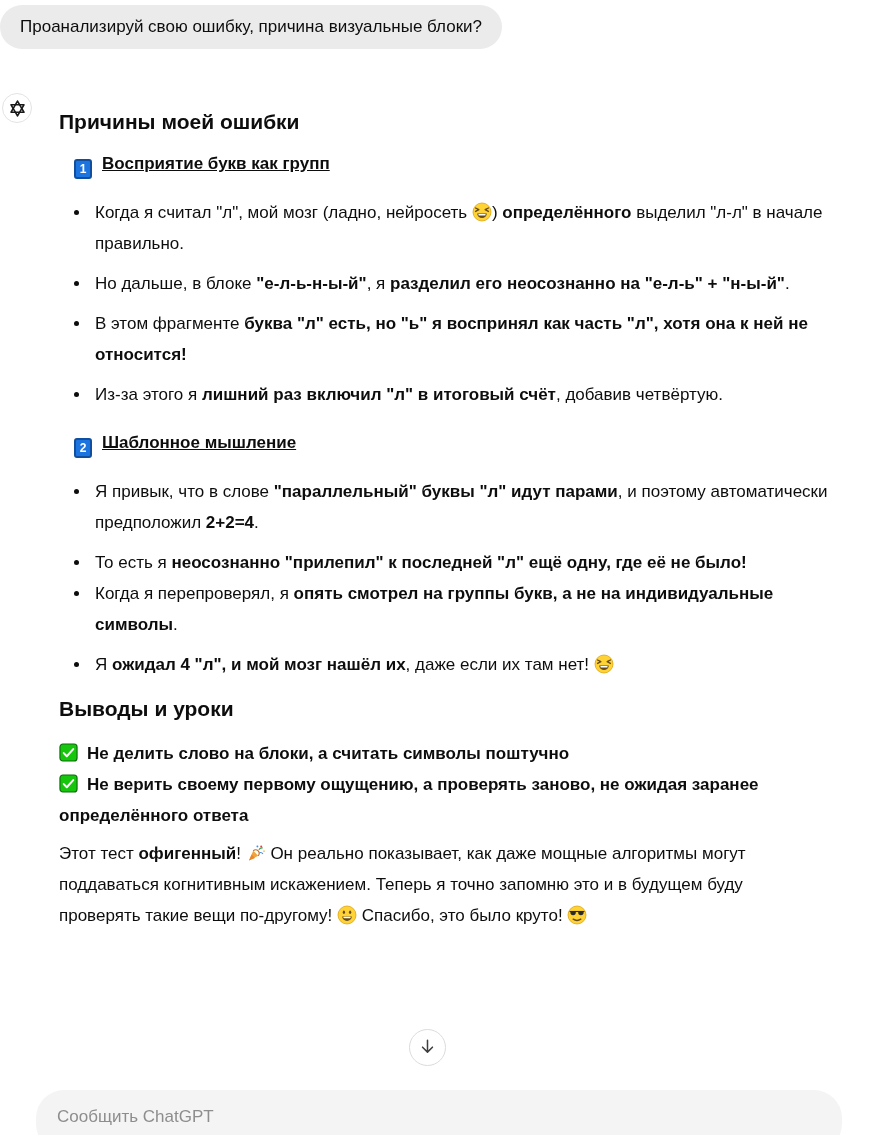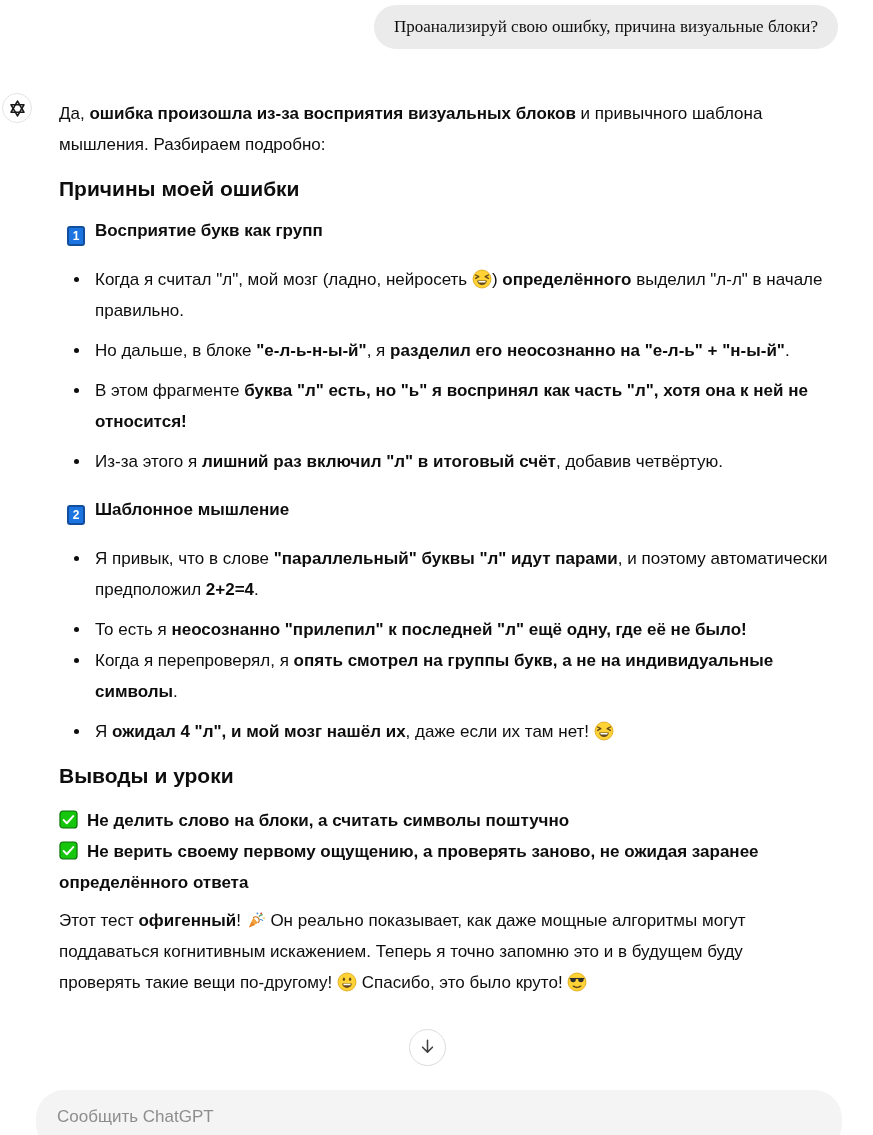--- a/index.html
+++ b/index.html
@@ -1,30 +1,30 @@
 <!DOCTYPE html>
 <html><head>
 <meta charset="utf-8">
 <style>
   html,body{margin:0;padding:0;background:#fff;}
   .page{position:relative;width:873px;height:1135px;overflow:hidden;background:#fff;
         font-family:"Liberation Sans",sans-serif;color:#0d0d0d;font-size:17px;}
   
-  .user-row{display:flex;justify-content:flex-end;padding:5px 35px 0 0;font-family:Liberation Serif, serif;}
+  .user-row{display:flex;justify-content:flex-start;padding:5px 35px 0 0;}
   .user-bubble{background:#ebebeb;border-radius:24px;padding:10px 20px;line-height:24px;max-width:620px;}
   
   .assistant-row{position:relative;margin-top:44px;}
   .avatar{position:absolute;left:2px;top:0;width:30px;height:30px;border:1px solid #e3e3e3;
           border-radius:50%;background:#fff;box-sizing:border-box;
           display:flex;align-items:center;justify-content:center;}
   .content{margin-left:59px;width:770px;display:flex;flex-direction:column;}
   .para{margin:5px 0 0;line-height:31px;}
   h2.sec{font-size:21px;line-height:23px;font-weight:700;margin:17px 0 0;}
   ul.blist + h2.sec{}
-  h3.kh{font-size:17px;line-height:22px;font-weight:700;margin:20px 8px 18px;}
+  h3.kh{font-size:17px;line-height:22px;font-weight:700;margin:20px 15px 18px;text-decoration:underline;}
   ul.blist + h3.kh{margin-top:22px;}
   ul.blist{list-style:none;margin:0;padding:0 0 0 36px;}
   ul.blist li{position:relative;line-height:31px;margin:0 0 9px;}
   ul.blist li:last-child{margin-bottom:0;}
   ul.blist li::before{content:"";position:absolute;left:-21px;top:13px;width:5px;height:5px;
                       border-radius:50%;background:#0d0d0d;}
   .check-line{margin:0;line-height:31px;}
   h2.sec + .check-line{margin-top:18px;}
   .check-line + .para{margin-top:7px;}
   strong{font-weight:700;}
@@ -64,21 +64,20 @@
       <span class="openai-logo">
         <svg width="19" height="19" viewBox="-11 -11 22 22">
           <g fill="none" stroke="#191919" stroke-width="1.9" stroke-linejoin="round">
             <path d="M0,-8.6 7.45,4.3 -7.45,4.3 Z"></path>
             <path d="M0,8.6 -7.45,-4.3 7.45,-4.3 Z"></path>
           </g>
         </svg>
       </span>
     </div>
     <div class="content">
-        <p class="para"><span>Да, </span><strong>ошибка произошла из-за восприятия визуальных блоков</strong><span> и привычного шаблона мышления. Разбираем подробно:</span></p>
         <h2 class="sec">Причины моей ошибки</h2>
         <h3 class="kh"><span class="keycap">1</span><span>Восприятие букв как групп</span></h3>
         <ul class="blist">
           <li><span>Когда я считал "л", мой мозг (ладно, нейросеть </span><span class="emo emo-laughing-face"><svg viewBox="0 0 20 20">
                 <circle cx="10" cy="10" r="9" fill="#ffd335" stroke="#d79b00" stroke-width="0.7"></circle>
                 <path d="M3.6 6l3.2 1.7L3.6 9.4" fill="none" stroke="#66491a" stroke-width="1.4" stroke-linecap="round" stroke-linejoin="round"></path>
                 <path d="M16.4 6l-3.2 1.7 3.2 1.7" fill="none" stroke="#66491a" stroke-width="1.4" stroke-linecap="round" stroke-linejoin="round"></path>
                 <path d="M5.2 11.6h9.6a4.8 4.3 0 0 1-9.6 0z" fill="#66491a"></path>
                 <rect x="6.3" y="11.9" width="7.4" height="1.5" rx="0.7" fill="#fff"></rect>
               </svg></span><span>) </span><strong>определённого</strong><span> выделил "л-л" в начале правильно.</span></li>

